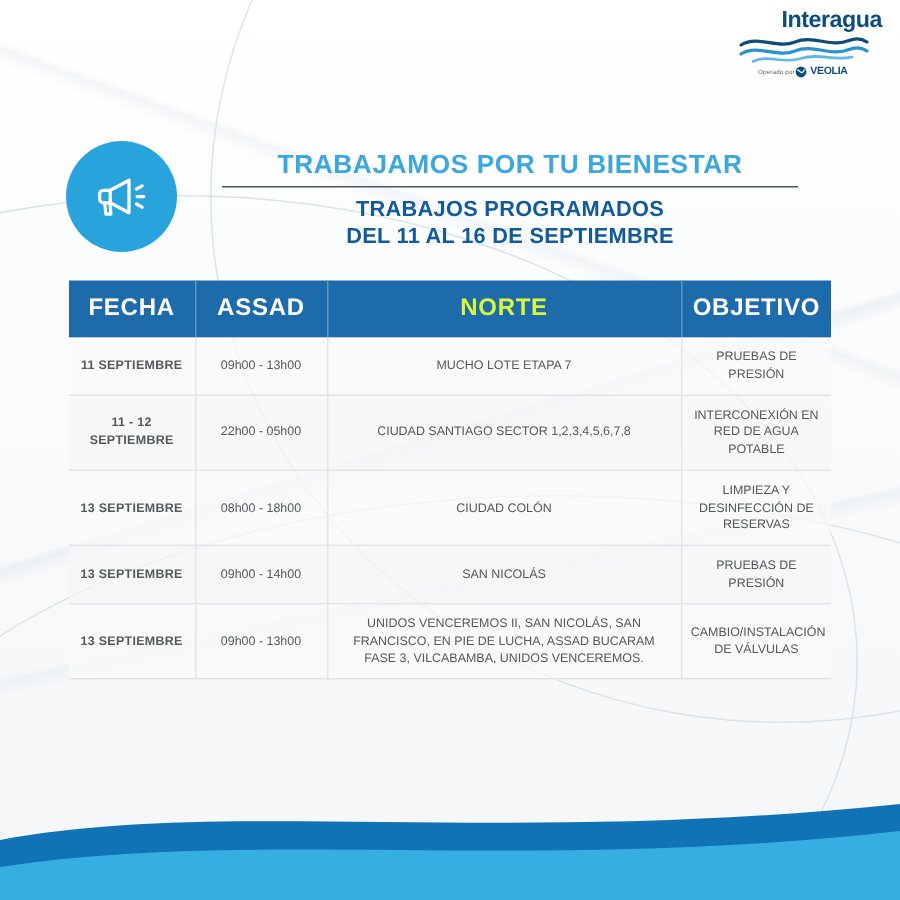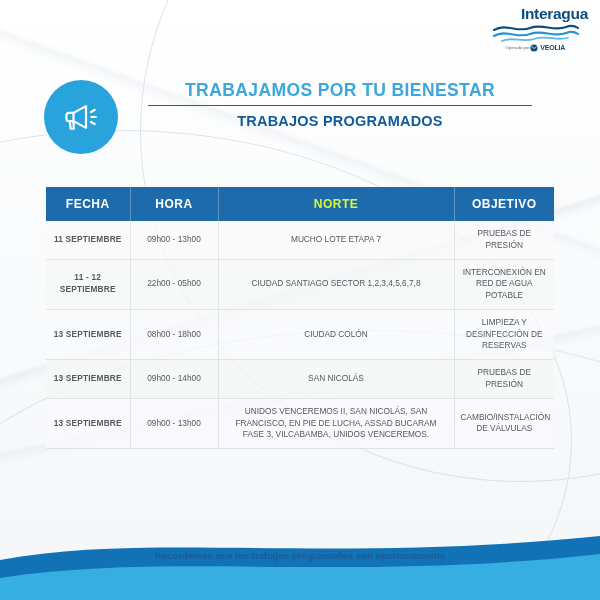--- a/index.html
+++ b/index.html
@@ -81,21 +81,21 @@
 
   
   .banner {
     position: absolute;
     left: 44px;
     top: 80px;
     width: 512px;
     height: 88px;
     z-index: 5;
     display: flex;
-    align-items: flex-start;
+    align-items: flex-end;
   }
   .mega-circle {
     width: 74px;
     height: 74px;
     border-radius: 50%;
     background: #29a3dc;
     flex: 0 0 74px;
     display: flex;
     align-items: center;
     justify-content: center;
@@ -135,21 +135,21 @@
     z-index: 5;
   }
   table.sched {
     width: 100%;
     border-collapse: collapse;
     table-layout: fixed;
   }
   table.sched th {
     background: #1e6bab;
     color: #ffffff;
-    font-size: 12px;
+    font-size: 16px;
     font-weight: bold;
     letter-spacing: 0.5px;
     padding: 10px 2px;
     border-right: 1px solid #5f96c4;
     text-align: center;
   }
   table.sched th:last-child { border-right: none; }
   table.sched th.zone-col { color: #d7f53c; }
 
   table.sched td {
@@ -230,35 +230,36 @@
           <path d="M36 18 L40.5 15.5"></path>
           <path d="M36.5 24 L41.8 24"></path>
           <path d="M36 30 L40.5 32.5"></path>
         </g>
       </svg>
     </div>
     <div class="banner-text">
       <div class="banner-title">TRABAJAMOS POR TU BIENESTAR</div>
       <div class="banner-rule"></div>
       <div class="banner-sub">TRABAJOS PROGRAMADOS</div>
+      <div class="banner-sub">DEL 11 AL 16 DE SEPTIEMBRE</div>
     </div>
   </div>
 
   <div class="table-wrap">
     <table class="sched">
       <colgroup>
         <col style="width:84px">
         <col style="width:88px">
         <col style="width:236px">
         <col style="width:100px">
       </colgroup>
       <thead>
         <tr>
           <th>FECHA</th>
-          <th>HORA</th>
+          <th>ASSAD</th>
           <th class="zone-col">NORTE</th>
           <th>OBJETIVO</th>
         </tr>
       </thead>
       <tbody id="sched-body">
           <tr>
             <td class="c-date">11 SEPTIEMBRE</td>
             <td class="c-hora">09h00 - 13h00</td>
             <td class="c-zone">MUCHO LOTE ETAPA 7</td>
             <td class="c-objetivo">PRUEBAS DE PRESIÓN</td>
@@ -285,21 +286,20 @@
             <td class="c-date">13 SEPTIEMBRE</td>
             <td class="c-hora">09h00 - 13h00</td>
             <td class="c-zone">UNIDOS VENCEREMOS II, SAN NICOLÁS, SAN FRANCISCO, EN PIE DE LUCHA, ASSAD BUCARAM FASE 3, VILCABAMBA, UNIDOS VENCEREMOS.</td>
             <td class="c-objetivo">CAMBIO/INSTALACIÓN DE VÁLVULAS</td>
           </tr>
         </tbody>
     </table>
   </div>
 
   <div class="footer-note">
-    <div>Recordemos que los trabajos programados son oportunamente</div>
   </div>
 
   <svg class="bottom-waves" viewBox="0 0 600 70" preserveAspectRatio="none">
     <path d="M0 30 C150 2, 330 34, 600 6 L600 70 L0 70 Z" fill="#1173b6"></path>
     <path d="M0 48 C170 22, 350 52, 600 24 L600 70 L0 70 Z" fill="#37aee2"></path>
   </svg>
 
 </div>
 
 </body></html>

